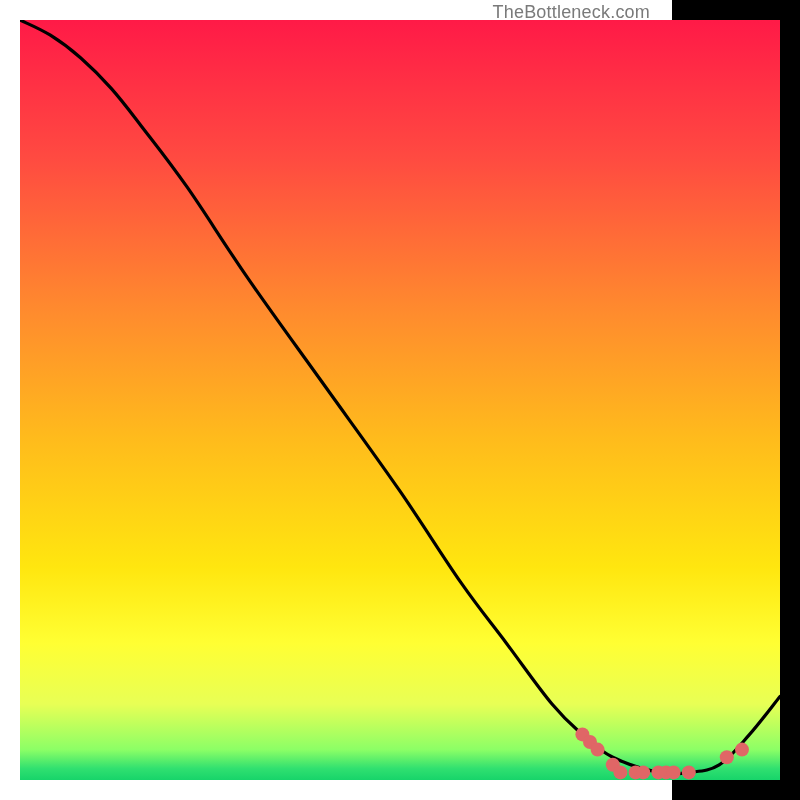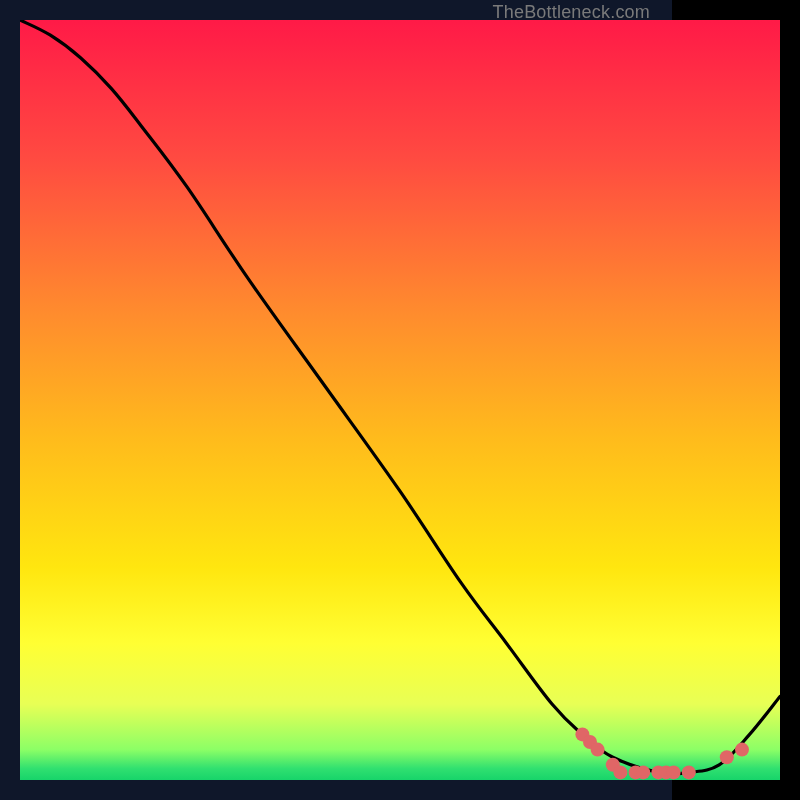--- a/index.html
+++ b/index.html
@@ -1,21 +1,21 @@
 <!DOCTYPE html>
 <html><head>
 <meta charset="utf-8">
 <style>
   * { margin: 0; padding: 0; box-sizing: border-box; }
   html, body { width: 800px; height: 800px; overflow: hidden; background: #000; }
   .root {
     width: 672px;
     height: 800px;
     position: relative;
-    background: #0f172a;
+    background: #ffffff;
   }
   .plot-wrap {
     position: absolute;
     left: 20px;
     top: 20px;
     width: 760px;
     height: 760px;
     background: #000;
   }
   

